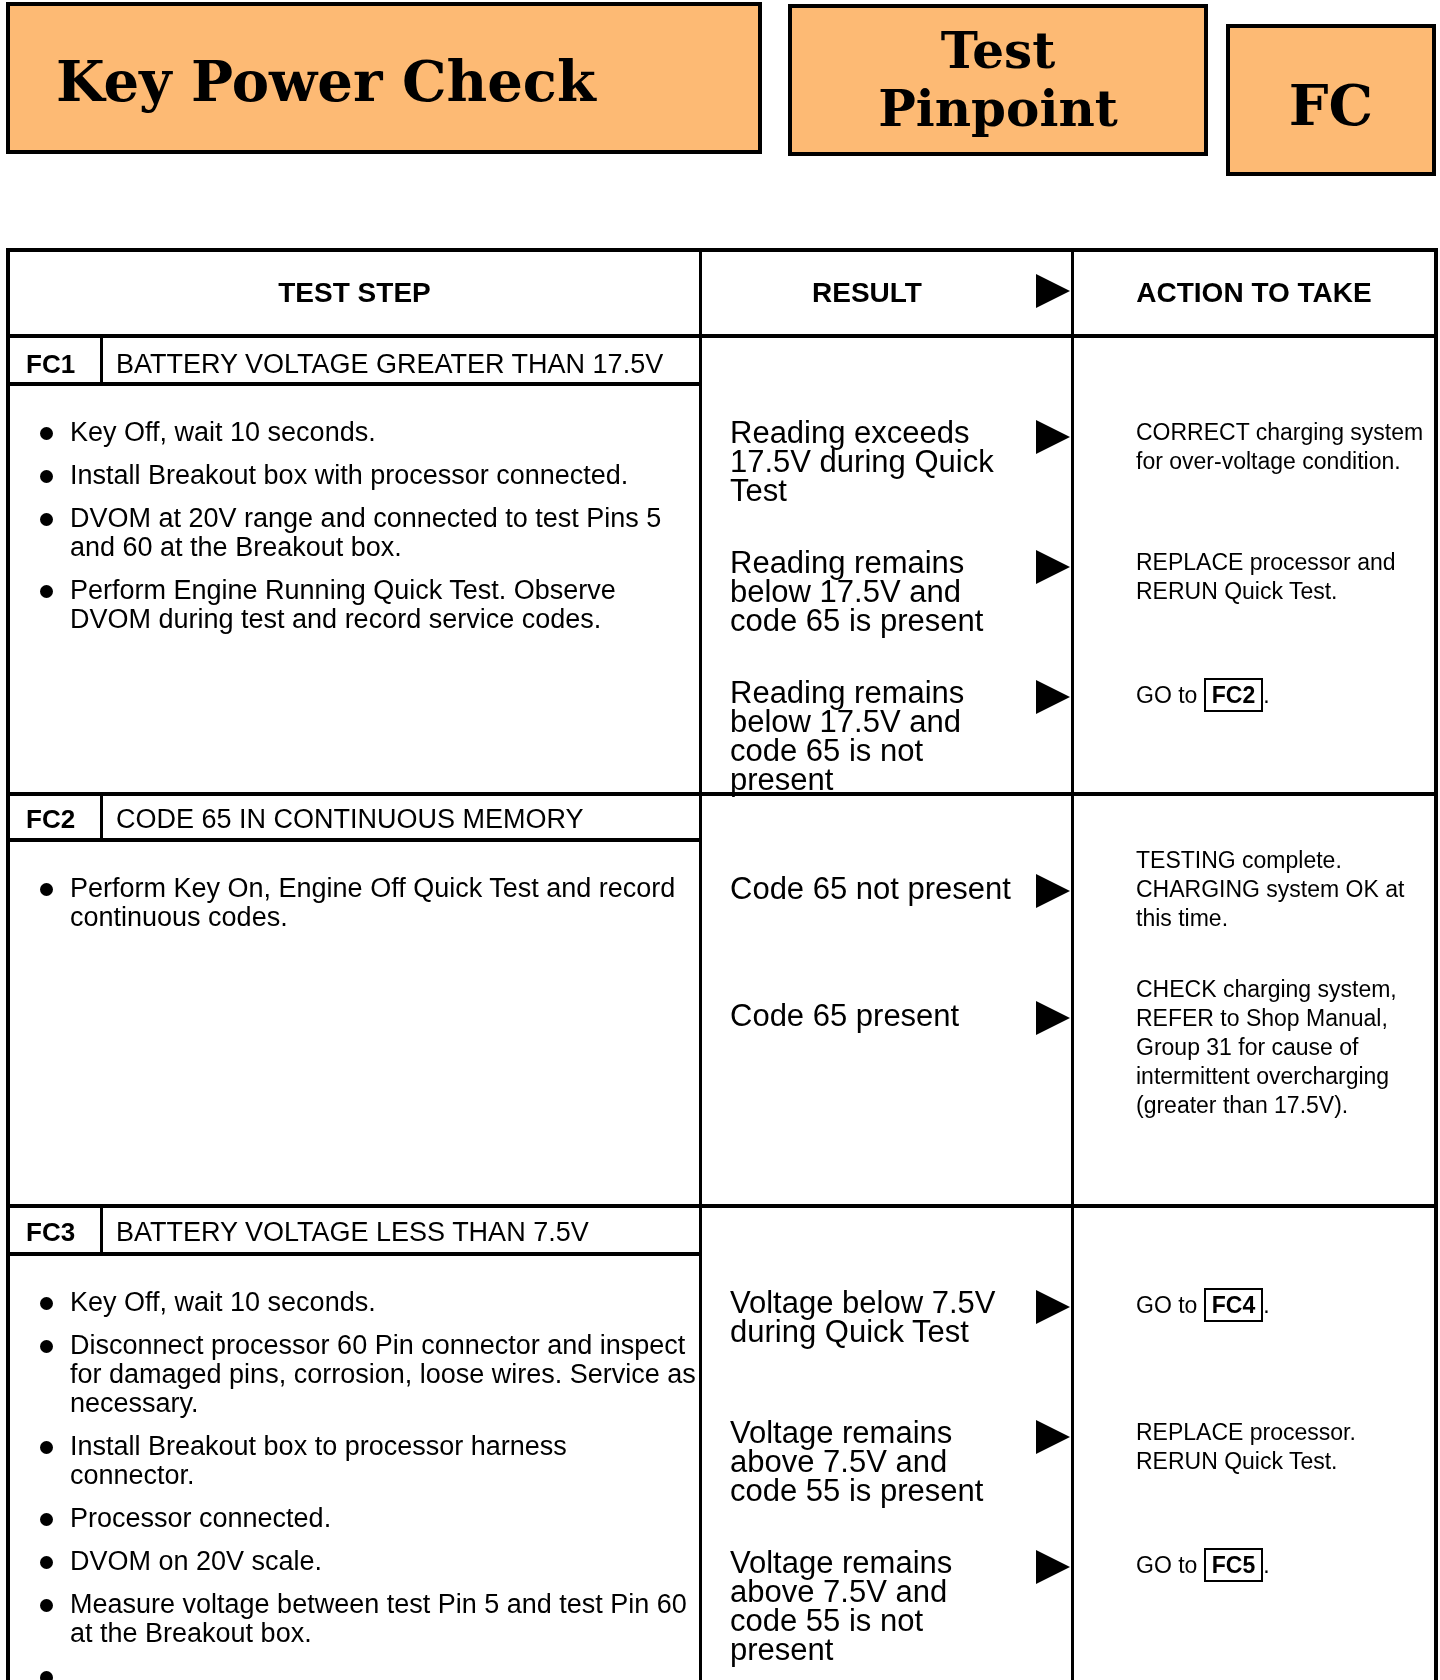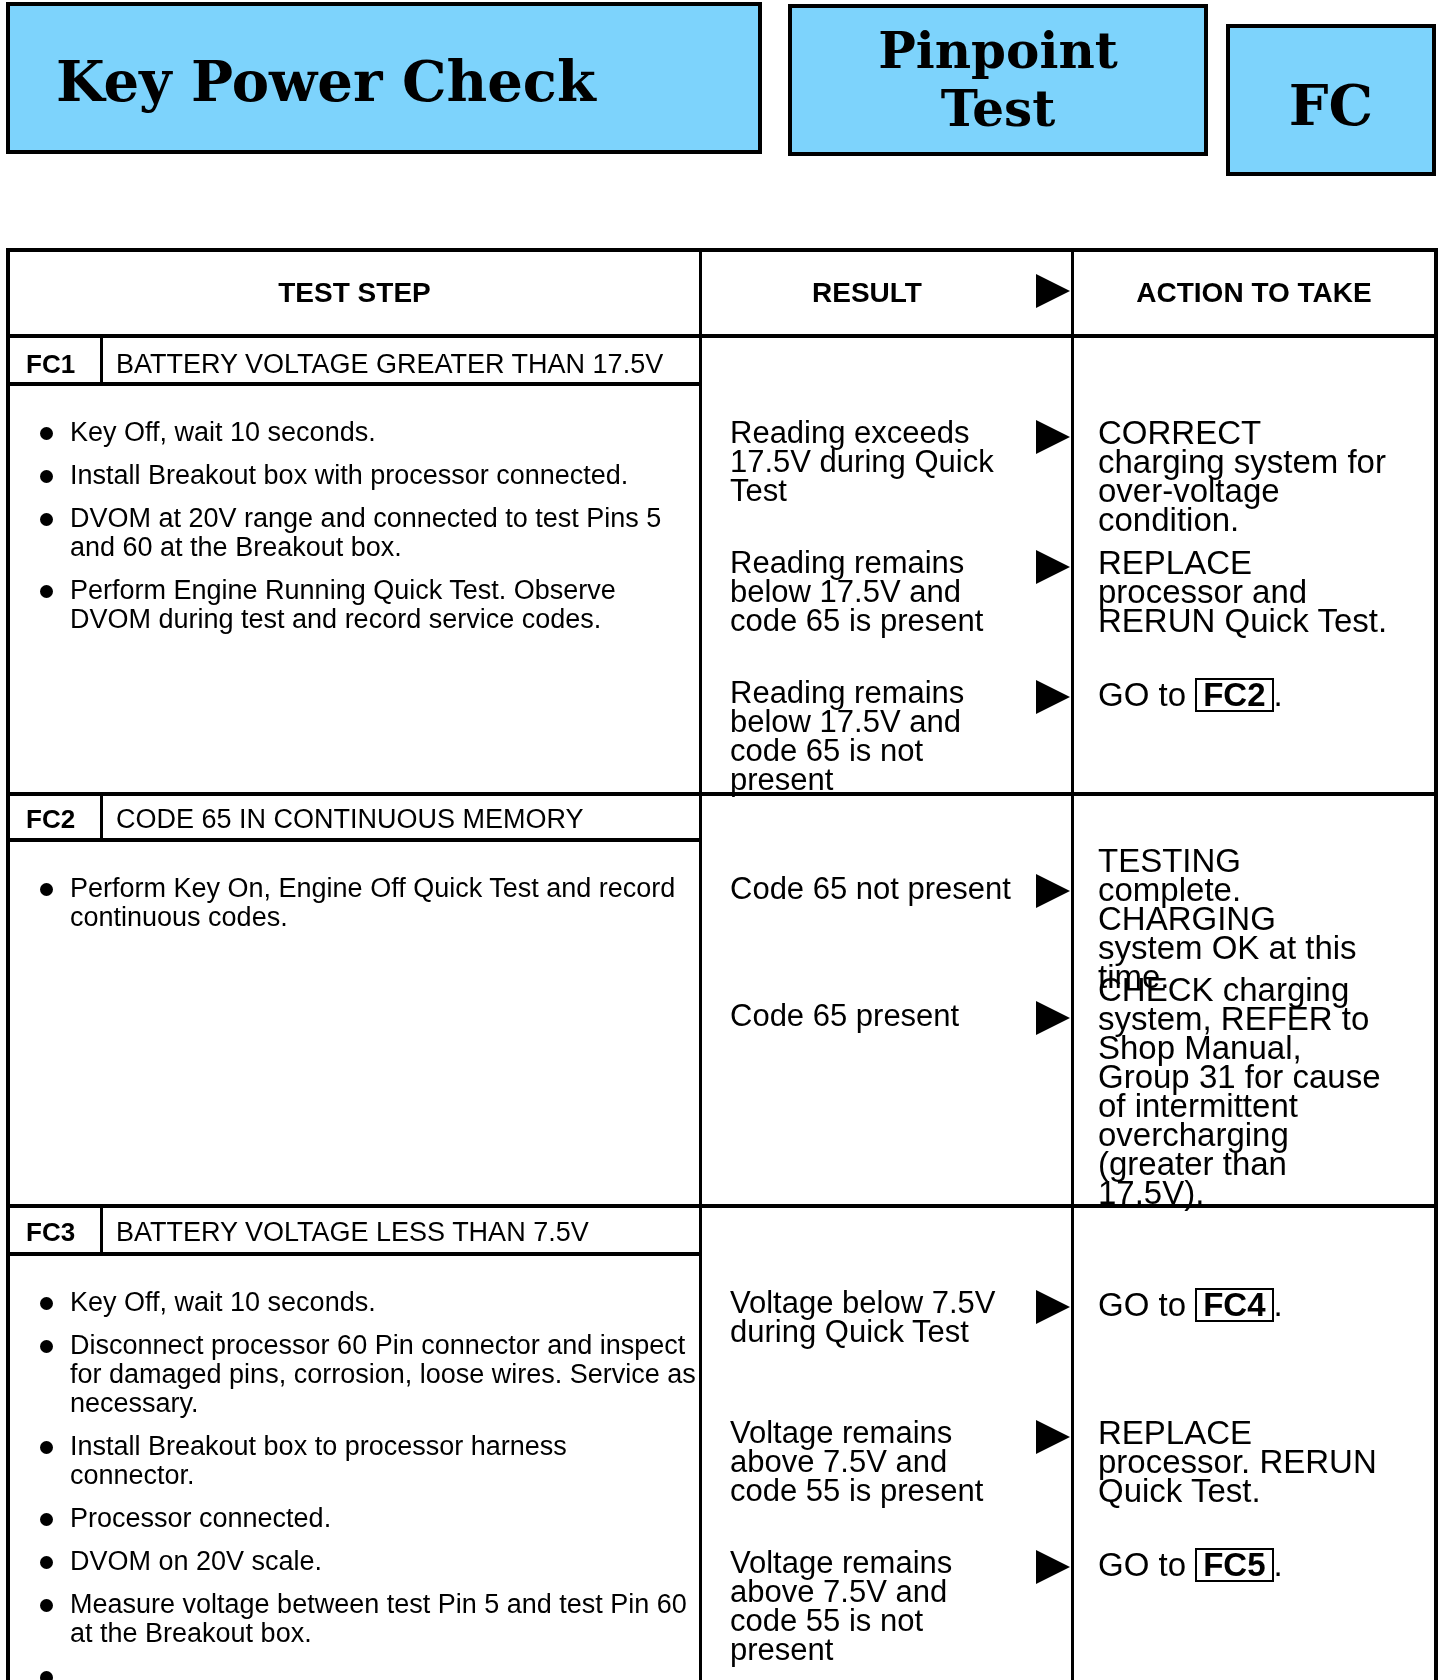--- a/index.html
+++ b/index.html
@@ -1,50 +1,50 @@
 <!DOCTYPE html>
 <html><head>
 <meta charset="utf-8">
 <style>
   html, body { margin: 0; padding: 0; background: #ffffff; }
   body { width: 1440px; height: 1680px; position: relative; overflow: hidden; color: #000; font-family: "Liberation Sans", sans-serif; }
-  .box { position: absolute; border: 4px solid #000; box-sizing: border-box; background: #7dd3fc; }
+  .box { position: absolute; border: 4px solid #000; box-sizing: border-box; background: #fdba74; }
   .serif-bold { font-family: "DejaVu Serif", "Liberation Serif", serif; font-weight: bold; }
   #title-box { left: 6px; top: 2px; width: 756px; height: 152px; }
   #title-box .t { position: absolute; left: 46px; top: 42px; font-size: 56px; letter-spacing: 0px; }
   #pinpoint-box { left: 788px; top: 4px; width: 420px; height: 152px; }
   #pinpoint-box .t { position: absolute; left: 0; right: 0; top: 14px; text-align: center; font-size: 50px; line-height: 58px; }
   #fc-box { left: 1226px; top: 0; width: 210px; height: 152px; margin-top: 24px; }
   #fc-box .t { position: absolute; left: 0; right: 0; top: 44px; text-align: center; font-size: 56px; }
 
   #table { position: absolute; left: 6px; top: 204px; width: 1432px; height: 1476px; border: 4px solid #000; box-sizing: border-box; margin-top: 44px; }
   .vline { position: absolute; top: 0; bottom: 0; width: 3px; background: #000; }
   .hline { position: absolute; height: 4px; background: #000; }
   .hdr { position: absolute; top: 0; height: 82px; display: flex; align-items: center; justify-content: center; font-weight: bold; font-size: 28px; }
   .stepbar-code { position: absolute; font-weight: bold; font-size: 26px; }
   .stepbar-title { position: absolute; font-size: 27px; }
   .stepcode-div { position: absolute; width: 3px; background: #000; }
   .bullets { position: absolute; left: 26px; width: 660px; margin: 0; padding: 0; list-style: none; font-size: 27px; line-height: 29px; }
   .bullets li { position: relative; padding-left: 34px; margin-bottom: 14px; }
   .bullets li .dot { position: absolute; left: 4px; top: 9px; width: 13px; height: 13px; border-radius: 50%; background: #000; }
   .result { position: absolute; left: 720px; width: 300px; font-size: 31px; line-height: 29px; }
-  .action { position: absolute; left: 1088px; width: 300px; font-size: 33px; line-height: 29px; }
+  .action { position: absolute; left: 1126px; width: 300px; font-size: 23px; line-height: 29px; }
   .tri { position: absolute; width: 0; height: 0; border-top: 17px solid transparent; border-bottom: 17px solid transparent; border-left: 34px solid #000; }
   .goto-box { display: inline-block; border: 2px solid #000; padding: 0 6px; font-weight: bold; line-height: 30px; }
 </style>
 </head>
 <body>
 
 <div id="title-box" class="box">
   <div class="t serif-bold">Key Power Check</div>
 </div>
 <div id="pinpoint-box" class="box">
   <div class="t serif-bold">
+    <div>Test</div>
     <div>Pinpoint</div>
-    <div>Test</div>
   </div>
 </div>
 <div id="fc-box" class="box">
   <div class="t serif-bold">FC</div>
 </div>
 
 <div id="table">
 
   <div class="vline" style="left:689px;"></div>
   <div class="vline" style="left:1061px;"></div>

